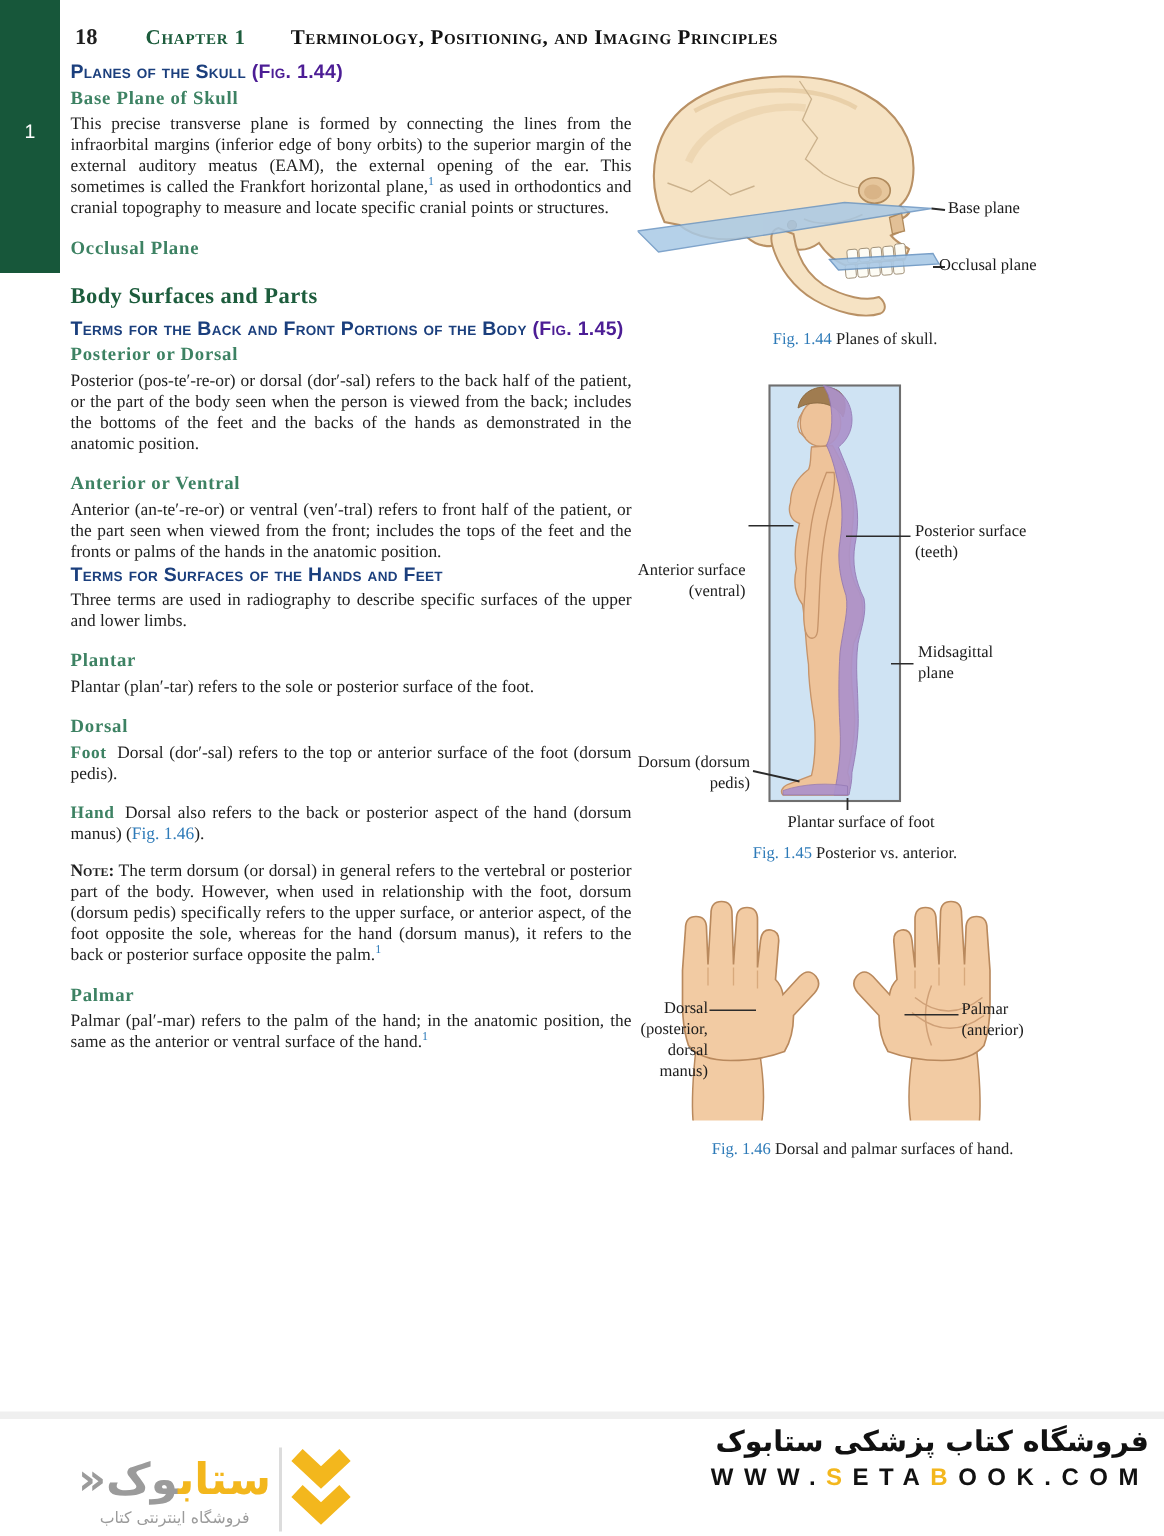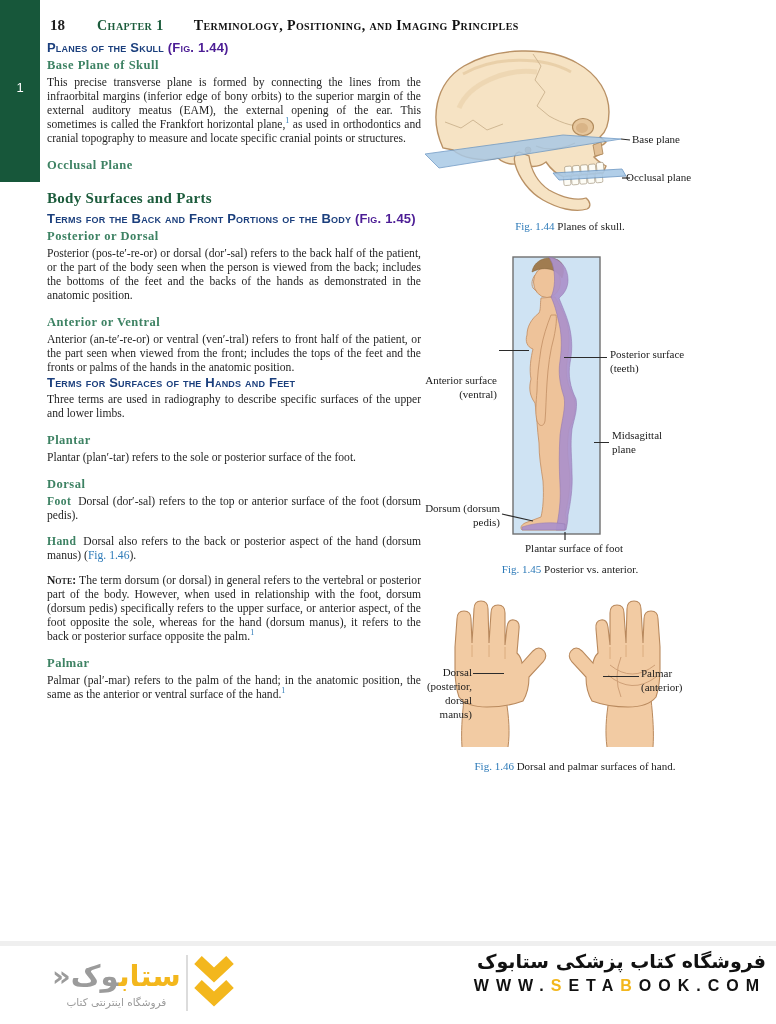--- a/index.html
+++ b/index.html
@@ -31,21 +31,21 @@
   .figure{position:absolute;}
   .fig-label{position:absolute;font-size:11px;line-height:13.5px;color:#1b1b1b;white-space:nowrap;}
   .fig-label.ra{text-align:right;}
   .fig-label.ctr{text-align:center;white-space:normal;}
   .pointer{position:absolute;border-top:1.2px solid #2b2b2b;height:0;}
   .caption{position:absolute;font-size:11px;color:#222;text-align:center;font-family:Liberation Serif, serif;}
   .caption .capref{color:#2d7ab8;}
   
   .footer-strip{position:absolute;left:0;top:941px;width:776px;height:5px;background:#efefef;}
   .footer{position:absolute;left:0;top:948px;width:776px;height:76px;background:#fff;}
-  .logo{position:absolute;left:52px;top:6px;display:flex;align-items:center;gap:5px;}
+  .logo{position:absolute;left:52px;top:16px;display:flex;align-items:center;gap:5px;}
   .wordmark{display:flex;flex-direction:column;align-items:center;font-family:"DejaVu Sans",sans-serif;}
   .wordmark-line{font-size:29px;font-weight:bold;direction:rtl;line-height:34px;}
   .wm-y{color:#f3b71d;} .wm-g{color:#9b9b9b;}
   .tagline{font-size:10.5px;color:#9b9b9b;margin-top:3px;direction:rtl;}
   .logo-divider{width:2px;height:56px;background:#dcdcdc;}
   .footer-right{position:absolute;right:10px;top:2px;text-align:right;font-family:"DejaVu Sans",sans-serif;}
   .store-title{font-size:19px;font-weight:bold;color:#111;direction:rtl;}
   .url{font-size:16px;font-weight:bold;letter-spacing:7px;color:#111;margin-top:5px;font-family:"Liberation Sans",sans-serif;}
   .url .ylw{color:#f3b71d;}
 </style>

